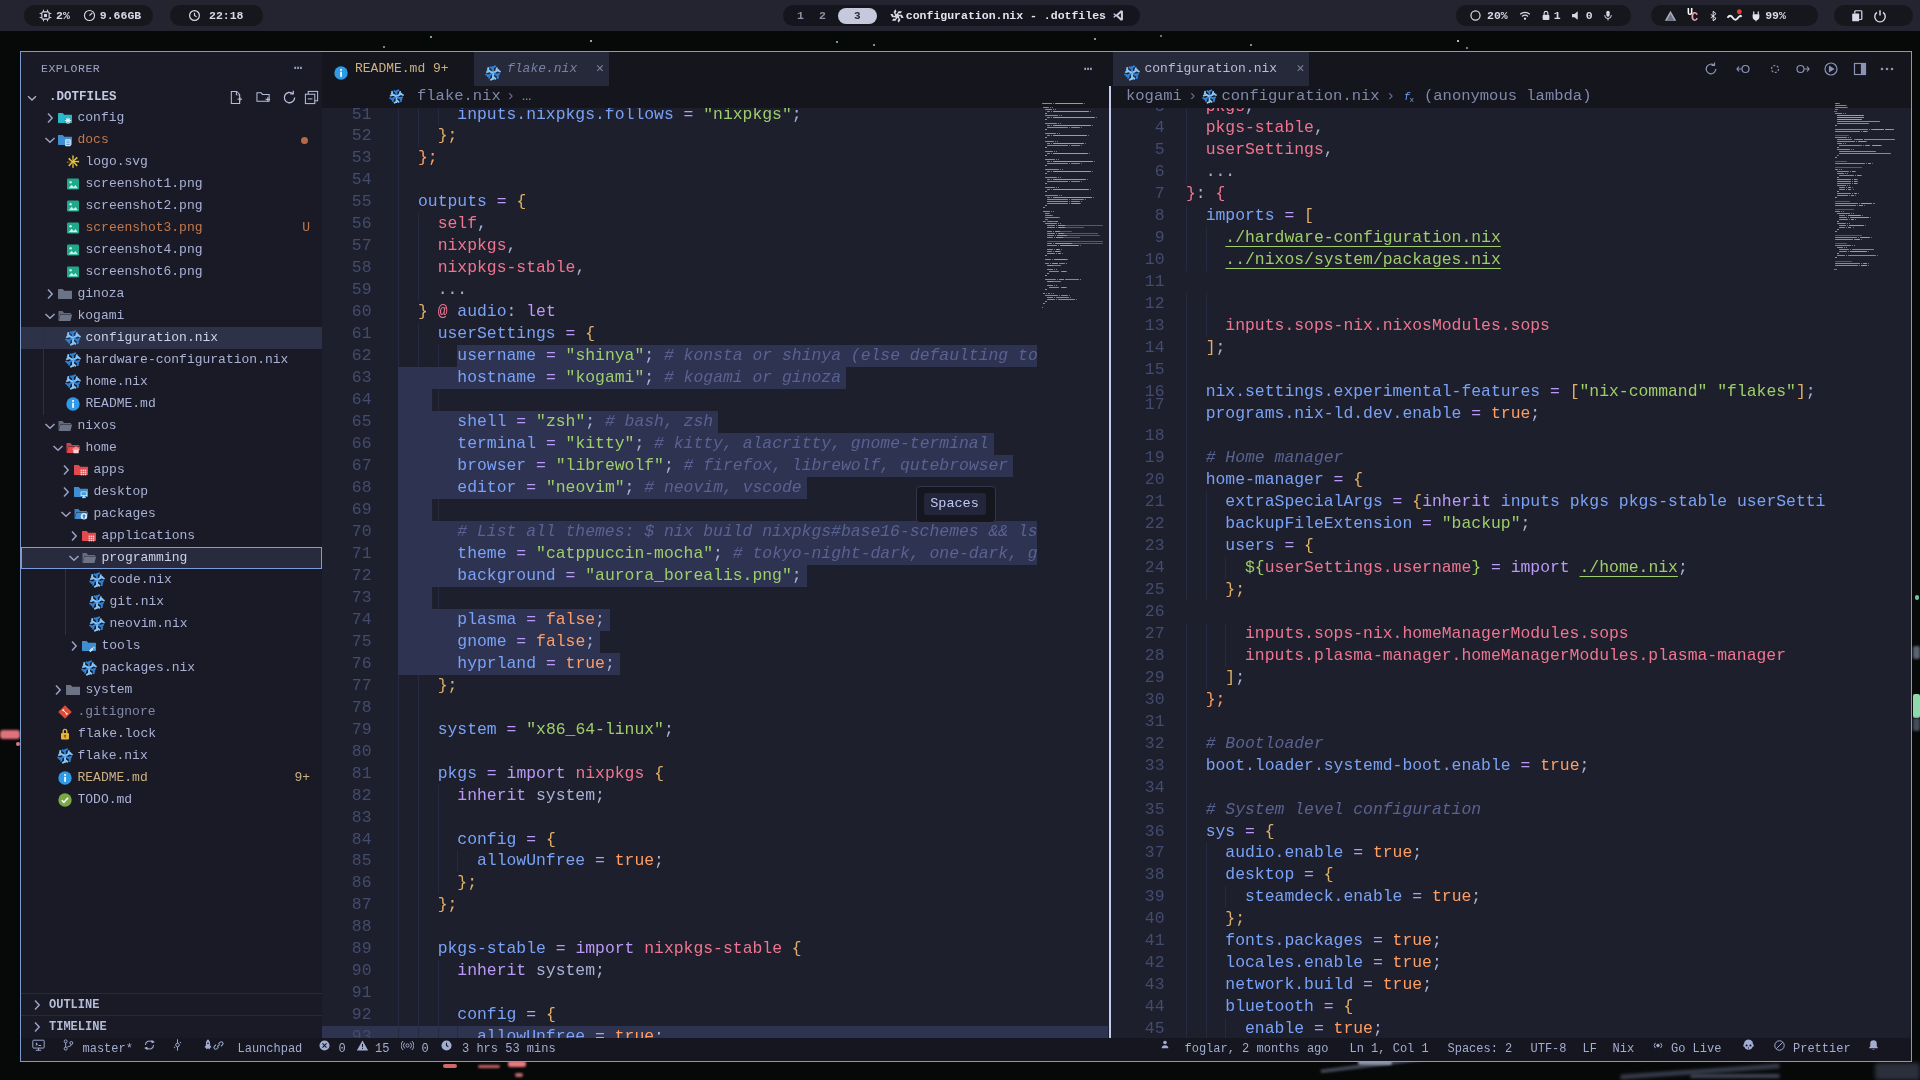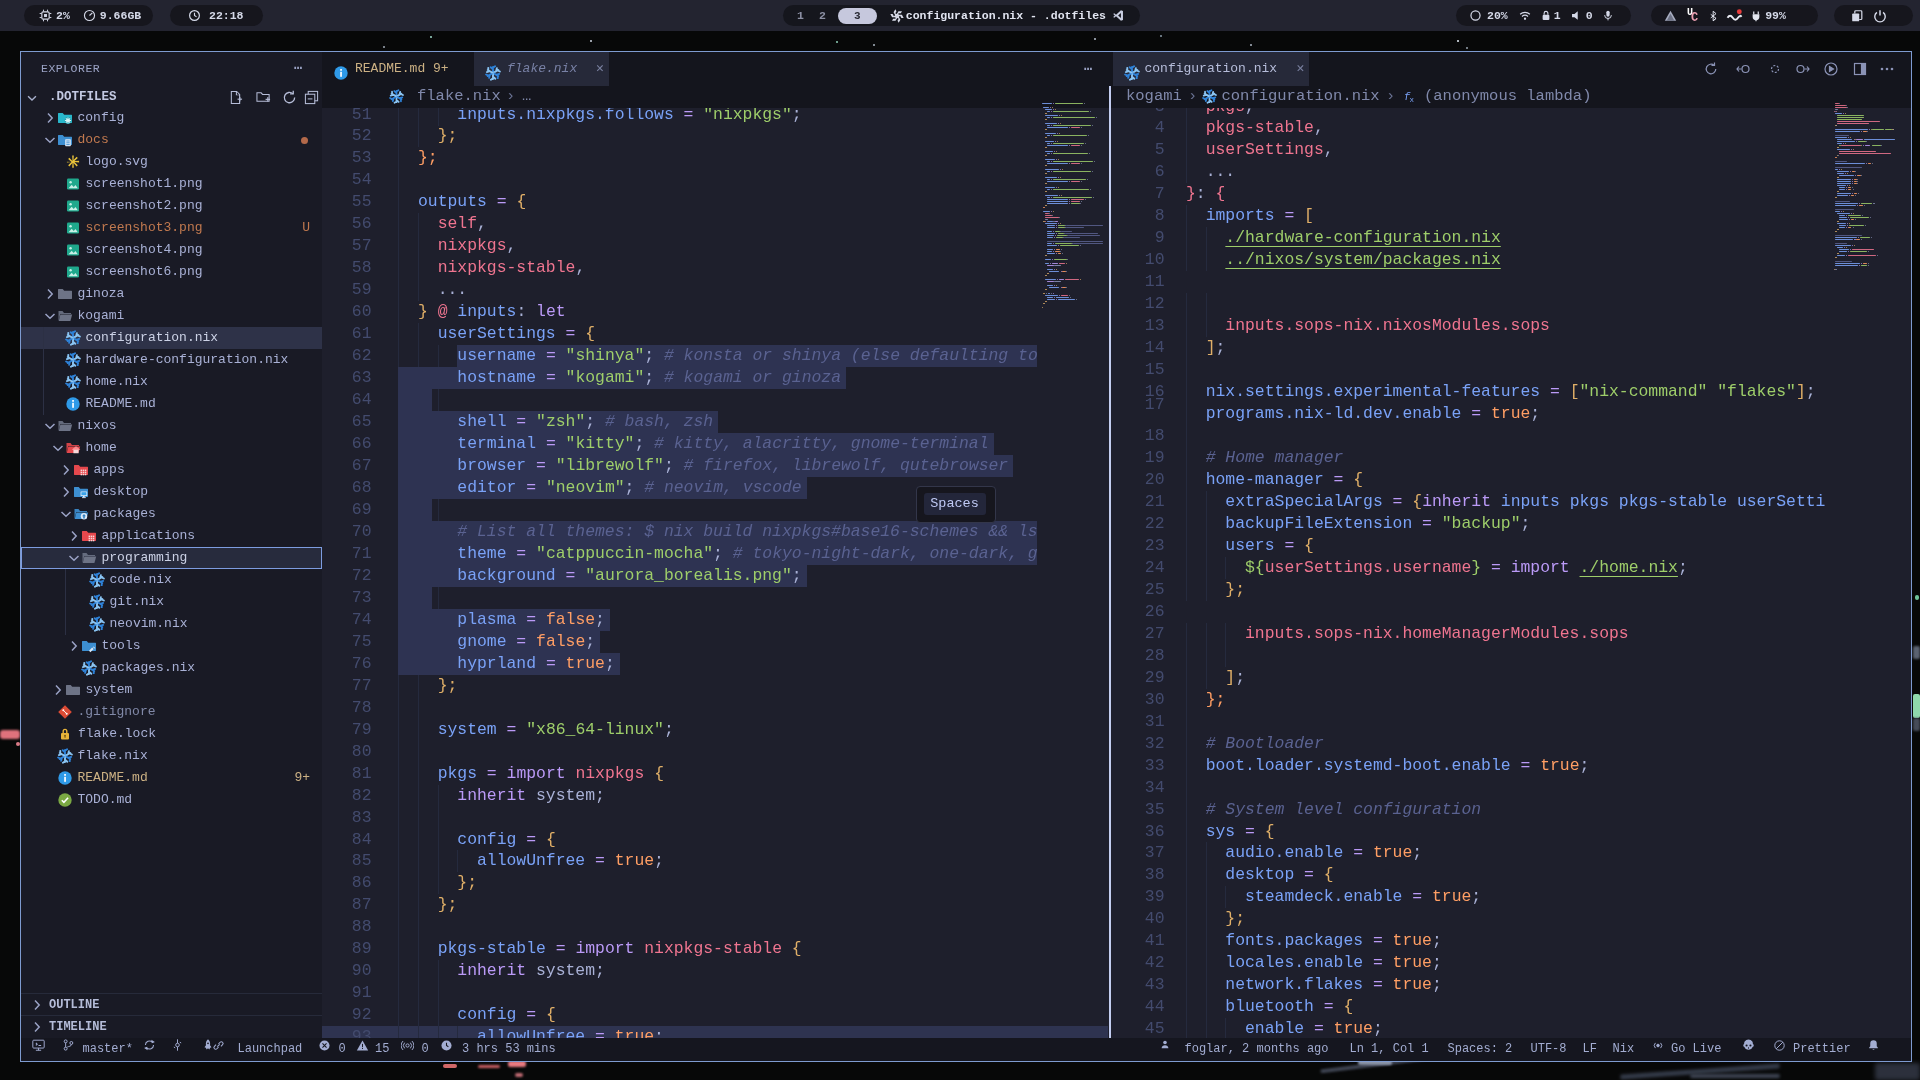--- a/index.html
+++ b/index.html
@@ -847,21 +847,21 @@
         <div class="cl" style="top:83.88px;left:76.8px;width:639.2px"><i class="ig" style="left:0.0px"></i><span class="ct"><s class="tf">  </s><s class="tb">outputs</s><s class="tf"> </s><s class="tp">=</s><s class="tf"> </s><s class="ty">{</s></span></div>
         <div class="gn" style="top:83.88px;width:50.0px">55</div>
         <div class="cl" style="top:105.85px;left:76.8px;width:639.2px"><i class="ig" style="left:0.0px"></i><i class="ig" style="left:19.7px"></i><span class="ct"><s class="tf">    </s><s class="tr">self</s><s class="tf">,</s></span></div>
         <div class="gn" style="top:105.85px;width:50.0px">56</div>
         <div class="cl" style="top:127.82px;left:76.8px;width:639.2px"><i class="ig" style="left:0.0px"></i><i class="ig" style="left:19.7px"></i><span class="ct"><s class="tf">    </s><s class="tr">nixpkgs</s><s class="tf">,</s></span></div>
         <div class="gn" style="top:127.82px;width:50.0px">57</div>
         <div class="cl" style="top:149.79px;left:76.8px;width:639.2px"><i class="ig" style="left:0.0px"></i><i class="ig" style="left:19.7px"></i><span class="ct"><s class="tf">    </s><s class="tr">nixpkgs-stable</s><s class="tf">,</s></span></div>
         <div class="gn" style="top:149.79px;width:50.0px">58</div>
         <div class="cl" style="top:171.76px;left:76.8px;width:639.2px"><i class="ig" style="left:0.0px"></i><i class="ig" style="left:19.7px"></i><span class="ct"><s class="tf">    </s><s class="tf">...</s></span></div>
         <div class="gn" style="top:171.76px;width:50.0px">59</div>
-        <div class="cl" style="top:193.73px;left:76.8px;width:639.2px"><i class="ig" style="left:0.0px"></i><span class="ct"><s class="tf">  </s><s class="ty">}</s><s class="tf"> </s><s class="tr">@</s><s class="tf"> </s><s class="tb">inputs</s><s class="tf">: </s><s class="tp">let</s></span></div>
+        <div class="cl" style="top:193.73px;left:76.8px;width:639.2px"><i class="ig" style="left:0.0px"></i><span class="ct"><s class="tf">  </s><s class="ty">}</s><s class="tf"> </s><s class="tr">@</s><s class="tf"> </s><s class="tb">audio</s><s class="tf">: </s><s class="tp">let</s></span></div>
         <div class="gn" style="top:193.73px;width:50.0px">60</div>
         <div class="cl" style="top:215.70px;left:76.8px;width:639.2px"><i class="ig" style="left:0.0px"></i><i class="ig" style="left:19.7px"></i><span class="ct"><s class="tf">    </s><s class="tb">userSettings</s><s class="tf"> </s><s class="tp">=</s><s class="tf"> </s><s class="ty">{</s></span></div>
         <div class="gn" style="top:215.70px;width:50.0px">61</div>
         <div class="cl" style="top:237.67px;left:76.8px;width:639.2px"><i class="ig" style="left:0.0px"></i><i class="ig" style="left:19.7px"></i><i class="ig" style="left:39.4px"></i><i class="sel" style="left:59.0px;width:580.2px"></i><span class="ct"><s class="tf">      </s><s class="tb">username</s><s class="tf"> </s><s class="tp">=</s><s class="tf"> </s><s class="tg">"shinya"</s><s class="tf">;</s><s class="tc"> # konsta or shinya (else defaulting to s</s></span></div>
         <div class="gn" style="top:237.67px;width:50.0px">62</div>
         <div class="cl" style="top:259.64px;left:76.8px;width:639.2px"><i class="ig" style="left:0.0px"></i><i class="ig" style="left:19.7px"></i><i class="ig" style="left:39.4px"></i><i class="sel" style="left:0.0px;width:447.8px"></i><span class="ct"><s class="tf">      </s><s class="tb">hostname</s><s class="tf"> </s><s class="tp">=</s><s class="tf"> </s><s class="tg">"kogami"</s><s class="tf">;</s><s class="tc"> # kogami or ginoza</s></span></div>
         <div class="gn" style="top:259.64px;width:50.0px">63</div>
         <div class="cl" style="top:281.61px;left:76.8px;width:639.2px"><i class="ig" style="left:0.0px"></i><i class="ig" style="left:19.7px"></i><i class="ig" style="left:39.4px"></i><i class="sel" style="left:0.0px;width:34.0px"></i><span class="ct"></span></div>
         <div class="gn" style="top:281.61px;width:50.0px">64</div>
         <div class="cl" style="top:303.58px;left:76.8px;width:639.2px"><i class="ig" style="left:0.0px"></i><i class="ig" style="left:19.7px"></i><i class="ig" style="left:39.4px"></i><i class="sel" style="left:0.0px;width:319.9px"></i><span class="ct"><s class="tf">      </s><s class="tb">shell</s><s class="tf"> </s><s class="tp">=</s><s class="tf"> </s><s class="tg">"zsh"</s><s class="tf">;</s><s class="tc"> # bash, zsh</s></span></div>
@@ -965,21 +965,21 @@
         <div class="gn" style="top:405.43px;width:54.0px">22</div>
         <div class="cl" style="top:427.40px;left:75.5px;width:645.5px"><i class="ig" style="left:0.0px"></i><i class="ig" style="left:19.7px"></i><span class="ct"><s class="tf">    </s><s class="tb">users</s><s class="tf"> </s><s class="tp">=</s><s class="tf"> </s><s class="ty">{</s></span></div>
         <div class="gn" style="top:427.40px;width:54.0px">23</div>
         <div class="cl" style="top:449.37px;left:75.5px;width:645.5px"><i class="ig" style="left:0.0px"></i><i class="ig" style="left:19.7px"></i><i class="ig" style="left:39.4px"></i><span class="ct"><s class="tf">      </s><s class="tg">${</s><s class="tr">userSettings.username</s><s class="tg">}</s><s class="tf"> </s><s class="tp">=</s><s class="tf"> </s><s class="tp">import</s><s class="tf"> </s><s class="tu">./home.nix</s><s class="tf">;</s></span></div>
         <div class="gn" style="top:449.37px;width:54.0px">24</div>
         <div class="cl" style="top:471.34px;left:75.5px;width:645.5px"><i class="ig" style="left:0.0px"></i><i class="ig" style="left:19.7px"></i><span class="ct"><s class="tf">    </s><s class="ty">};</s></span></div>
         <div class="gn" style="top:471.34px;width:54.0px">25</div>
         <div class="gn" style="top:493.31px;width:54.0px">26</div>
         <div class="cl" style="top:515.28px;left:75.5px;width:645.5px"><i class="ig" style="left:0.0px"></i><i class="ig" style="left:19.7px"></i><i class="ig" style="left:39.4px"></i><span class="ct"><s class="tf">      </s><s class="tr">inputs.sops-nix.homeManagerModules.sops</s></span></div>
         <div class="gn" style="top:515.28px;width:54.0px">27</div>
-        <div class="cl" style="top:537.25px;left:75.5px;width:645.5px"><i class="ig" style="left:0.0px"></i><i class="ig" style="left:19.7px"></i><i class="ig" style="left:39.4px"></i></div>
+        <div class="cl" style="top:537.25px;left:75.5px;width:645.5px"><i class="ig" style="left:0.0px"></i><i class="ig" style="left:19.7px"></i><i class="ig" style="left:39.4px"></i><span class="ct"><s class="tf">      </s><s class="tr">inputs.plasma-manager.homeManagerModules.plasma-manager</s></span></div>
         <div class="gn" style="top:537.25px;width:54.0px">28</div>
         <div class="cl" style="top:559.22px;left:75.5px;width:645.5px"><i class="ig" style="left:0.0px"></i><i class="ig" style="left:19.7px"></i><span class="ct"><s class="tf">    </s><s class="ty">]</s><s class="tf">;</s></span></div>
         <div class="gn" style="top:559.22px;width:54.0px">29</div>
         <div class="cl" style="top:581.19px;left:75.5px;width:645.5px"><i class="ig" style="left:0.0px"></i><span class="ct"><s class="tf">  </s><s class="to">};</s></span></div>
         <div class="gn" style="top:581.19px;width:54.0px">30</div>
         <div class="cl" style="top:603.16px;left:75.5px;width:645.5px"><i class="ig" style="left:0.0px"></i><span class="ct"></span></div>
         <div class="gn" style="top:603.16px;width:54.0px">31</div>
         <div class="cl" style="top:625.13px;left:75.5px;width:645.5px"><i class="ig" style="left:0.0px"></i><span class="ct"><s class="tf">  </s><s class="tc"># Bootloader</s></span></div>
         <div class="gn" style="top:625.13px;width:54.0px">32</div>
         <div class="cl" style="top:647.10px;left:75.5px;width:645.5px"><i class="ig" style="left:0.0px"></i><span class="ct"><s class="tf">  </s><s class="tb">boot.loader.systemd-boot.enable</s><s class="tf"> </s><s class="tp">=</s><s class="tf"> </s><s class="to">true</s><s class="tf">;</s></span></div>
@@ -995,21 +995,21 @@
         <div class="cl" style="top:756.95px;left:75.5px;width:645.5px"><i class="ig" style="left:0.0px"></i><i class="ig" style="left:19.7px"></i><span class="ct"><s class="tf">    </s><s class="tb">desktop</s><s class="tf"> </s><s class="tp">=</s><s class="tf"> </s><s class="ty">{</s></span></div>
         <div class="gn" style="top:756.95px;width:54.0px">38</div>
         <div class="cl" style="top:778.92px;left:75.5px;width:645.5px"><i class="ig" style="left:0.0px"></i><i class="ig" style="left:19.7px"></i><i class="ig" style="left:39.4px"></i><span class="ct"><s class="tf">      </s><s class="tb">steamdeck.enable</s><s class="tf"> </s><s class="tp">=</s><s class="tf"> </s><s class="to">true</s><s class="tf">;</s></span></div>
         <div class="gn" style="top:778.92px;width:54.0px">39</div>
         <div class="cl" style="top:800.89px;left:75.5px;width:645.5px"><i class="ig" style="left:0.0px"></i><i class="ig" style="left:19.7px"></i><span class="ct"><s class="tf">    </s><s class="ty">};</s></span></div>
         <div class="gn" style="top:800.89px;width:54.0px">40</div>
         <div class="cl" style="top:822.86px;left:75.5px;width:645.5px"><i class="ig" style="left:0.0px"></i><i class="ig" style="left:19.7px"></i><span class="ct"><s class="tf">    </s><s class="tb">fonts.packages</s><s class="tf"> </s><s class="tp">=</s><s class="tf"> </s><s class="to">true</s><s class="tf">;</s></span></div>
         <div class="gn" style="top:822.86px;width:54.0px">41</div>
         <div class="cl" style="top:844.83px;left:75.5px;width:645.5px"><i class="ig" style="left:0.0px"></i><i class="ig" style="left:19.7px"></i><span class="ct"><s class="tf">    </s><s class="tb">locales.enable</s><s class="tf"> </s><s class="tp">=</s><s class="tf"> </s><s class="to">true</s><s class="tf">;</s></span></div>
         <div class="gn" style="top:844.83px;width:54.0px">42</div>
-        <div class="cl" style="top:866.80px;left:75.5px;width:645.5px"><i class="ig" style="left:0.0px"></i><i class="ig" style="left:19.7px"></i><span class="ct"><s class="tf">    </s><s class="tb">network.flakes</s><s class="tf"> </s><s class="tp">=</s><s class="tf"> </s><s class="to">true</s><s class="tf">;</s></span></div>
+        <div class="cl" style="top:866.80px;left:75.5px;width:645.5px"><i class="ig" style="left:0.0px"></i><i class="ig" style="left:19.7px"></i><span class="ct"><s class="tf">    </s><s class="tb">network.build</s><s class="tf"> </s><s class="tp">=</s><s class="tf"> </s><s class="to">true</s><s class="tf">;</s></span></div>
         <div class="gn" style="top:866.80px;width:54.0px">43</div>
         <div class="cl" style="top:888.77px;left:75.5px;width:645.5px"><i class="ig" style="left:0.0px"></i><i class="ig" style="left:19.7px"></i><span class="ct"><s class="tf">    </s><s class="tb">bluetooth</s><s class="tf"> </s><s class="tp">=</s><s class="tf"> </s><s class="ty">{</s></span></div>
         <div class="gn" style="top:888.77px;width:54.0px">44</div>
         <div class="cl" style="top:910.74px;left:75.5px;width:645.5px"><i class="ig" style="left:0.0px"></i><i class="ig" style="left:19.7px"></i><i class="ig" style="left:39.4px"></i><span class="ct"><s class="tf">      </s><s class="tb">enable</s><s class="tf"> </s><s class="tp">=</s><s class="tf"> </s><s class="to">true</s><s class="tf">;</s></span></div>
         <div class="gn" style="top:910.74px;width:54.0px">45</div>
       </div>
       <div style="position:absolute;left:-21.5px;top:-52.5px;width:1920px;height:1080px;pointer-events:none">
         <i class="mm mb" style="left:1042.0px;top:103.0px;width:10.4px"></i>
         <i class="mm mp" style="left:1053.4px;top:103.0px;width:1.2px"></i>
         <i class="mm mg" style="left:1055.3px;top:103.0px;width:28.5px"></i>

